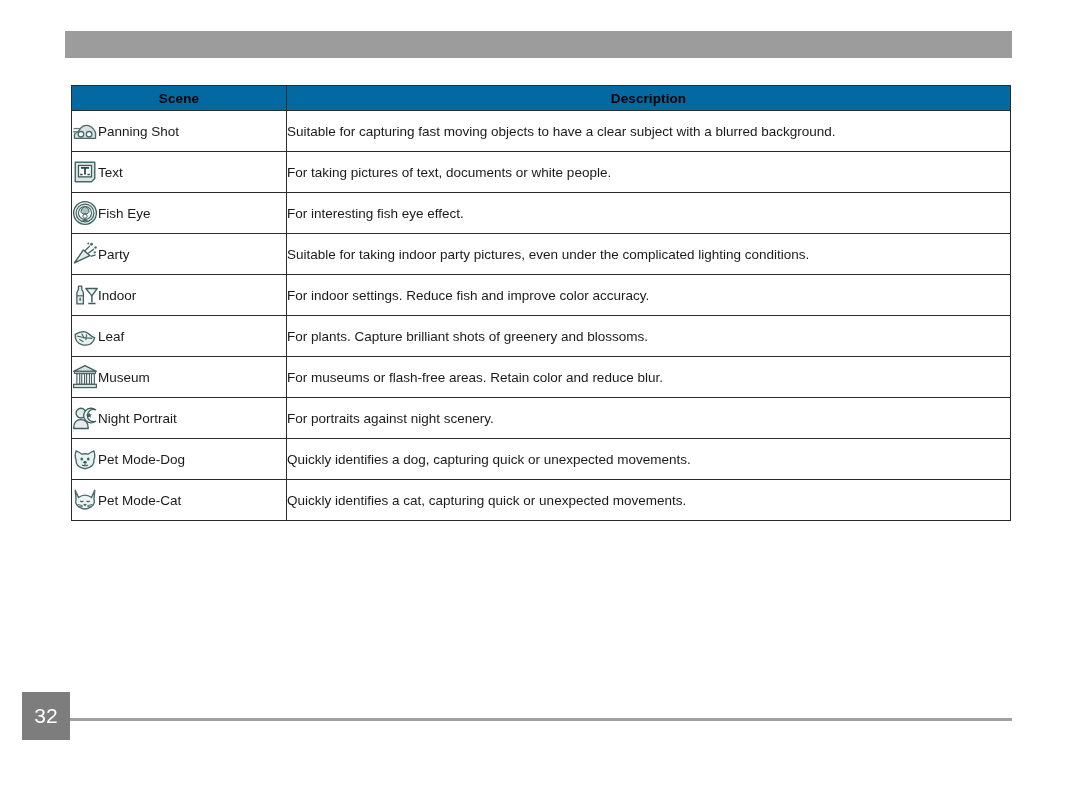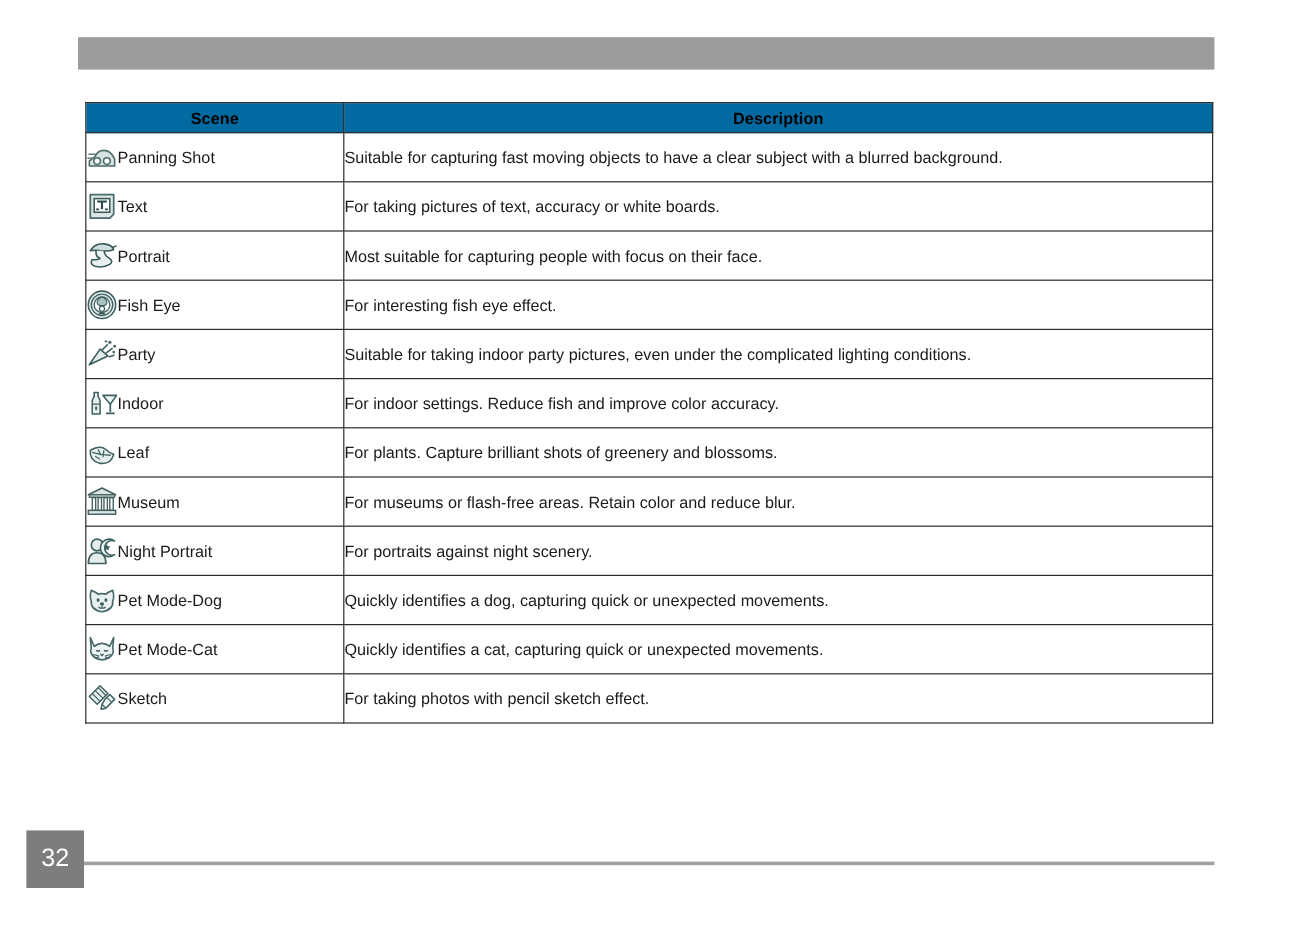--- a/index.html
+++ b/index.html
@@ -141,34 +141,21 @@
           <div class="scene-inner">
             <span class="scene-icon"><svg viewBox="0 0 32 32" xmlns="http://www.w3.org/2000/svg">
       <path d="M4 4 H28 V24 L24 28 H4 Z" fill="#dde6e6" stroke="#4a6a6a" stroke-width="1.8" stroke-linejoin="round"></path>
       <rect x="8" y="8" width="16" height="14" fill="#fff" stroke="#3c5a5a" stroke-width="1.6"></rect>
       <path d="M11 11 H21 M16 11 V19" stroke="#2d4848" stroke-width="2.2" fill="none"></path>
       <path d="M10 19 H13 M19 19 H22" stroke="#2d4848" stroke-width="1.8"></path>
     </svg></span>
             <span class="scene-label">Text</span>
           </div>
         </td>
-        <td class="desc-cell col-desc">For taking pictures of text, accuracy or white boards.</td>
-      </tr>
-      <tr>
-        <td class="scene-cell col-scene">
-          <div class="scene-inner">
-            <span class="scene-icon"><svg viewBox="0 0 32 32" xmlns="http://www.w3.org/2000/svg">
-      <path d="M4 11 Q9 3 18 4 Q27 5 28 10 Q22 12 16 11 Q9 10 4 11 Z" fill="#cfdede" stroke="#39585a" stroke-width="1.6" stroke-linejoin="round"></path>
-      <path d="M10 11 Q9 17 14 19 Q10 21 6 20 Q3 25 9 27 Q17 29 24 25 Q28 22 24 19 Q19 17 18 11" fill="#e8f0f0" stroke="#39585a" stroke-width="1.6" stroke-linejoin="round"></path>
-      <path d="M26 8 L31 6" stroke="#39585a" stroke-width="1.5"></path>
-    </svg></span>
-            <span class="scene-label">Portrait</span>
-          </div>
-        </td>
-        <td class="desc-cell col-desc">Most suitable for capturing people with focus on their face.</td>
+        <td class="desc-cell col-desc">For taking pictures of text, documents or white people.</td>
       </tr>
       <tr>
         <td class="scene-cell col-scene">
           <div class="scene-inner">
             <span class="scene-icon"><svg viewBox="0 0 32 32" xmlns="http://www.w3.org/2000/svg">
       <circle cx="16" cy="16" r="14" fill="#eef4f4" stroke="#3f6060" stroke-width="1.6"></circle>
       <circle cx="16" cy="16" r="11" fill="#dde8e8" stroke="#3f6060" stroke-width="1.4"></circle>
       <circle cx="16" cy="16" r="8" fill="#fff" stroke="#3f6060" stroke-width="1.3"></circle>
       <path d="M16 8 Q11 10 11 14 Q11 17 16 17 Q21 17 21 14 Q21 10 16 8Z" fill="#a9c2c2" stroke="#39585a" stroke-width="1.1"></path>
       <circle cx="16" cy="20" r="2.6" fill="#fff" stroke="#39585a" stroke-width="1.2"></circle>
@@ -277,34 +264,19 @@
       <path d="M10 17 Q12 19 14 17" stroke="#3a5a5a" stroke-width="1.4" fill="none"></path>
       <path d="M18 17 Q20 19 22 17" stroke="#3a5a5a" stroke-width="1.4" fill="none"></path>
       <path d="M14.3 21 L16 22.6 L17.7 21" stroke="#3a5a5a" stroke-width="1.4" fill="none"></path>
       <path d="M13 23 L7 21.5 M13 24 L8 25 M19 23 L25 21.5 M19 24 L24 25" stroke="#3a5a5a" stroke-width="1.1"></path>
     </svg></span>
             <span class="scene-label">Pet Mode-Cat</span>
           </div>
         </td>
         <td class="desc-cell col-desc">Quickly identifies a cat, capturing quick or unexpected movements.</td>
       </tr>
-      <tr>
-        <td class="scene-cell col-scene">
-          <div class="scene-inner">
-            <span class="scene-icon"><svg viewBox="0 0 32 32" xmlns="http://www.w3.org/2000/svg">
-      <path d="M3 14 L14 3 L22 11 L11 22 Z" fill="#e7efef" stroke="#446464" stroke-width="1.6" stroke-linejoin="round"></path>
-      <path d="M6 11 L14 19 M9 8 L17 16 M12 5 L20 13" stroke="#446464" stroke-width="1.3"></path>
-      <path d="M19 17 L24 12 L29 17 L20 26 L15 27 L16 22 Z" fill="#f2f7f7" stroke="#446464" stroke-width="1.6" stroke-linejoin="round"></path>
-      <path d="M16 22 L20 26" stroke="#446464" stroke-width="1.3"></path>
-      <path d="M21 15 L26 20" stroke="#446464" stroke-width="1.2"></path>
-    </svg></span>
-            <span class="scene-label">Sketch</span>
-          </div>
-        </td>
-        <td class="desc-cell col-desc">For taking photos with pencil sketch effect.</td>
-      </tr>
     </tbody>
 </table>
 
 <div class="footer">
   <div class="page-box">32</div>
   <div class="footer-rule"></div>
 </div>
 
 </body></html>

